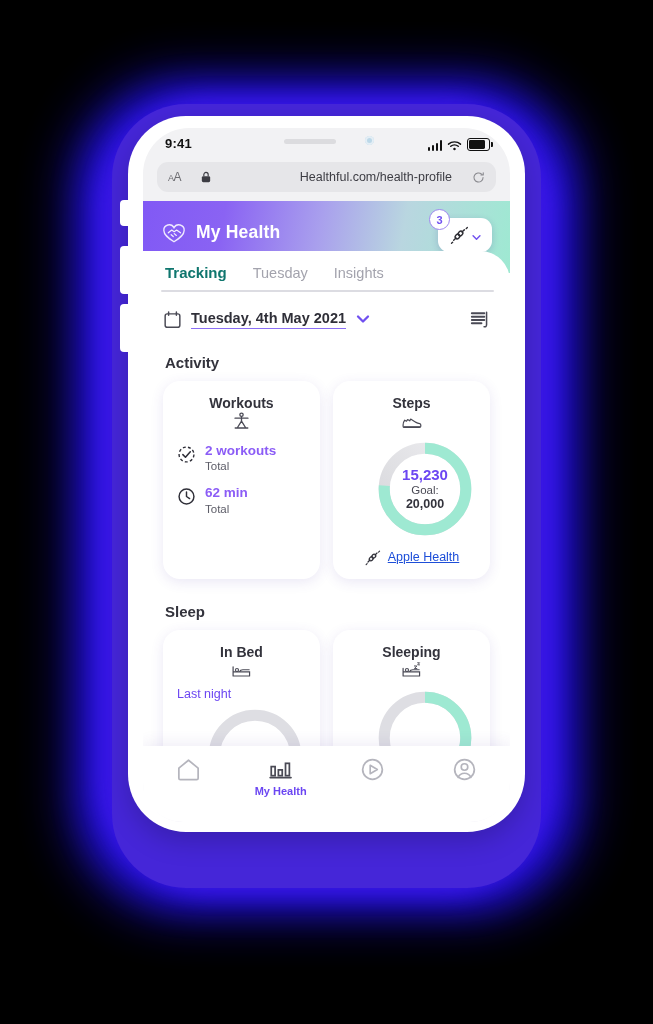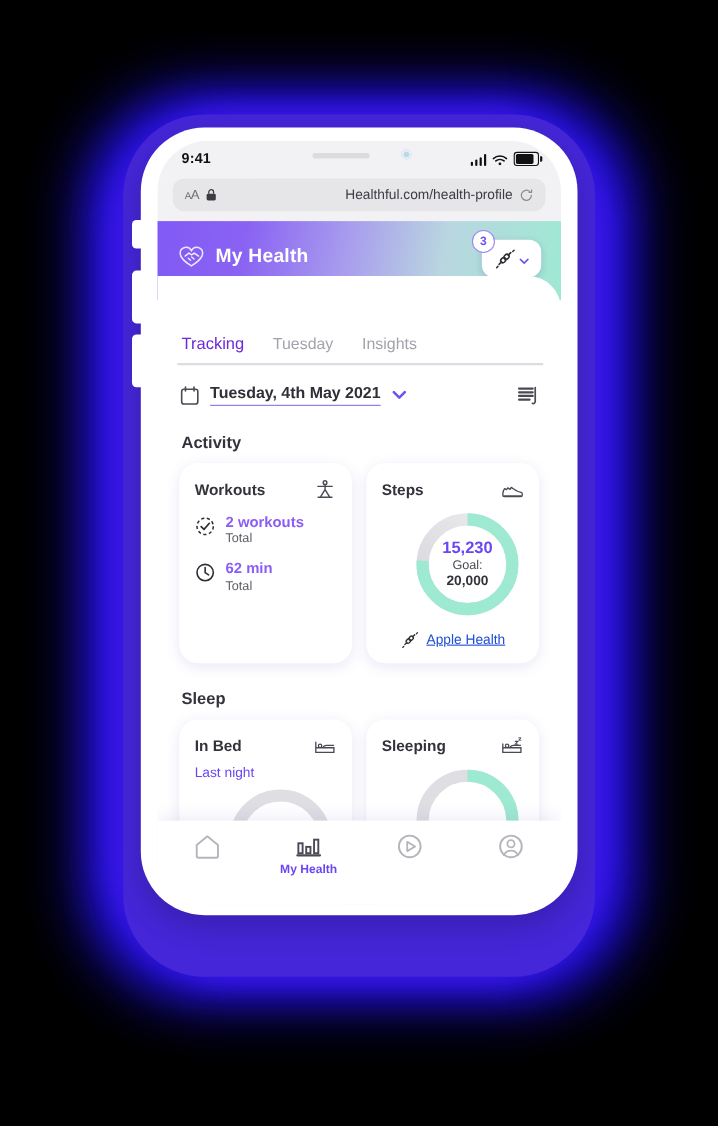--- a/index.html
+++ b/index.html
@@ -40,21 +40,21 @@
   .bars i{display:block;width:2.5px;background:#111;border-radius:1px;}
   .bars i:nth-child(1){height:4px}.bars i:nth-child(2){height:6px}
   .bars i:nth-child(3){height:8px}.bars i:nth-child(4){height:11px}
   .batt{width:21px;height:11px;border:1.4px solid #111;border-radius:3px;position:relative;}
   .batt::after{content:"";position:absolute;right:-4px;top:3px;width:2px;height:5px;background:#111;border-radius:0 1px 1px 0;}
   .batt i{position:absolute;left:1.3px;top:1.3px;bottom:1.3px;width:16px;background:#111;border-radius:1.4px;display:block;}
 
   
   .urlbar-wrap{background:#f2f2f4;padding:0 14px 9px;}
   .urlbar{height:30px;border-radius:11px;background:#e6e6e9;display:flex;align-items:center;
-          padding:0 11px;gap:6px;}
+          padding:0 11px;gap:20px;}
   .aa{font-size:12px;color:#6d6d72;letter-spacing:-.5px;white-space:nowrap;}
   .aa .small{font-size:9px;}
   .url-center{flex:1;display:flex;align-items:center;justify-content:space-between;gap:5px;}
   .url-text{font-size:12.5px;color:#3c3c43;}
   .reload{width:13px;height:13px;color:#8a8a8f;}
 
   
   .app-header{position:relative;height:72px;
       background:linear-gradient(100deg,#8159f5 0%,#8a63f3 22%,#a9a0ed 48%,#b9d6e0 70%,#9ee9d2 100%);}
   .hdr-row{display:flex;align-items:center;height:62px;padding-left:18px;}
@@ -69,37 +69,37 @@
       background:#fff;border:1.6px solid #9f86f0;color:#7050f0;font-size:11px;font-weight:bold;
       display:flex;align-items:center;justify-content:center;}
 
   
   .sheet{position:relative;margin-top:-22px;background:#fff;border-top-right-radius:30px;
          padding-top:3px;min-height:560px;}
 
   
   .tabs{display:flex;align-items:flex-end;gap:26px;padding:10px 0 9px 22px;}
   .tab{font-size:14.5px;color:#a3a3ad;}
-  .tab.active{color:#6d28d9;font-weight:normal;font-size:15px;margin-top:40px;}
+  .tab.active{color:#0f766e;font-weight:bold;font-size:15px;}
   .tab-rule{height:1.6px;background:#dcdce2;margin:0 16px 0 18px;border-radius:2px;}
 
   
   .date-row{display:flex;align-items:center;padding:17px 20px 0 20px;}
   .cal-ico{width:19px;height:19px;color:#4a4a55;margin-right:9px;flex:none;}
   .date-text{font-size:14.5px;font-weight:bold;color:#2f2f38;border-bottom:1.6px solid #8a6ef5;
              padding-bottom:2px;}
   .date-chev{width:16px;height:16px;color:#7050f0;margin-left:9px;}
   .report-ico{margin-left:auto;width:21px;height:21px;color:#4a4a55;}
 
   
   .sect-title{font-size:15px;font-weight:bold;color:#33333c;padding:24px 0 10px 22px;}
   .cards{display:flex;gap:13px;padding:0 20px;}
   .card{flex:1;background:#fff;border-radius:17px;box-shadow:0 3px 13px rgba(84,60,170,.12);
         padding:14px 14px 13px;}
-  .card-head{display:flex;align-items:center;justify-content:space-between;margin-bottom:6px;}
+  .card-head{display:flex;align-items:center;justify-content:space-between;margin-bottom:6px;flex-direction:column;}
   .card-title{font-size:14px;font-weight:bold;color:#33333c;}
   .card-ico{width:21px;height:21px;color:#4a4a55;flex:none;}
 
   .stat{display:flex;align-items:flex-start;gap:9px;margin-top:11px;}
   .stat .s-ico{width:19px;height:19px;color:#2f2f38;flex:none;margin-top:2px;}
   .s-val{font-size:13.5px;font-weight:bold;color:#8b5cf6;line-height:1.15;}
   .s-lbl{font-size:11.5px;color:#5d5d68;line-height:1.3;margin-top:1px;}
 
   
   .donut-wrap{display:flex;justify-content:flex-end;margin-top:4px;}

